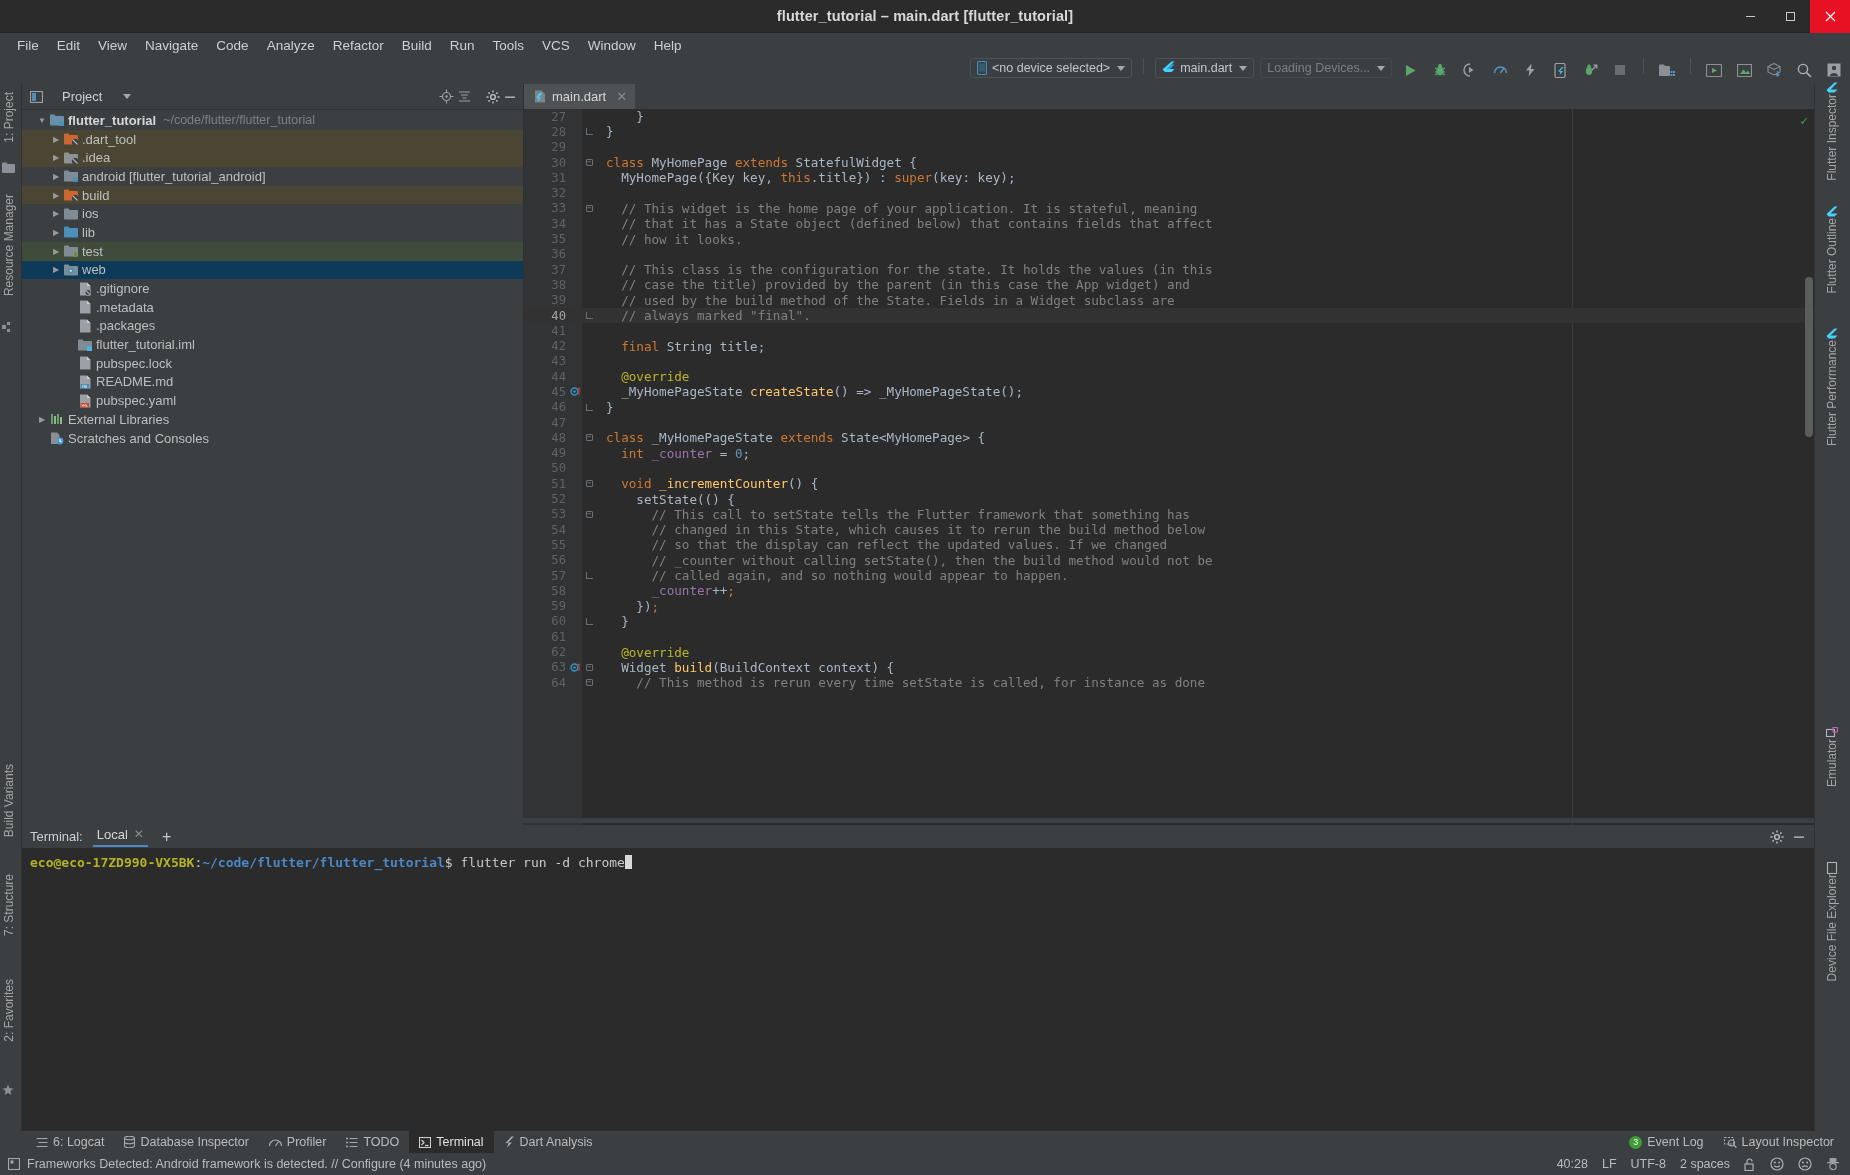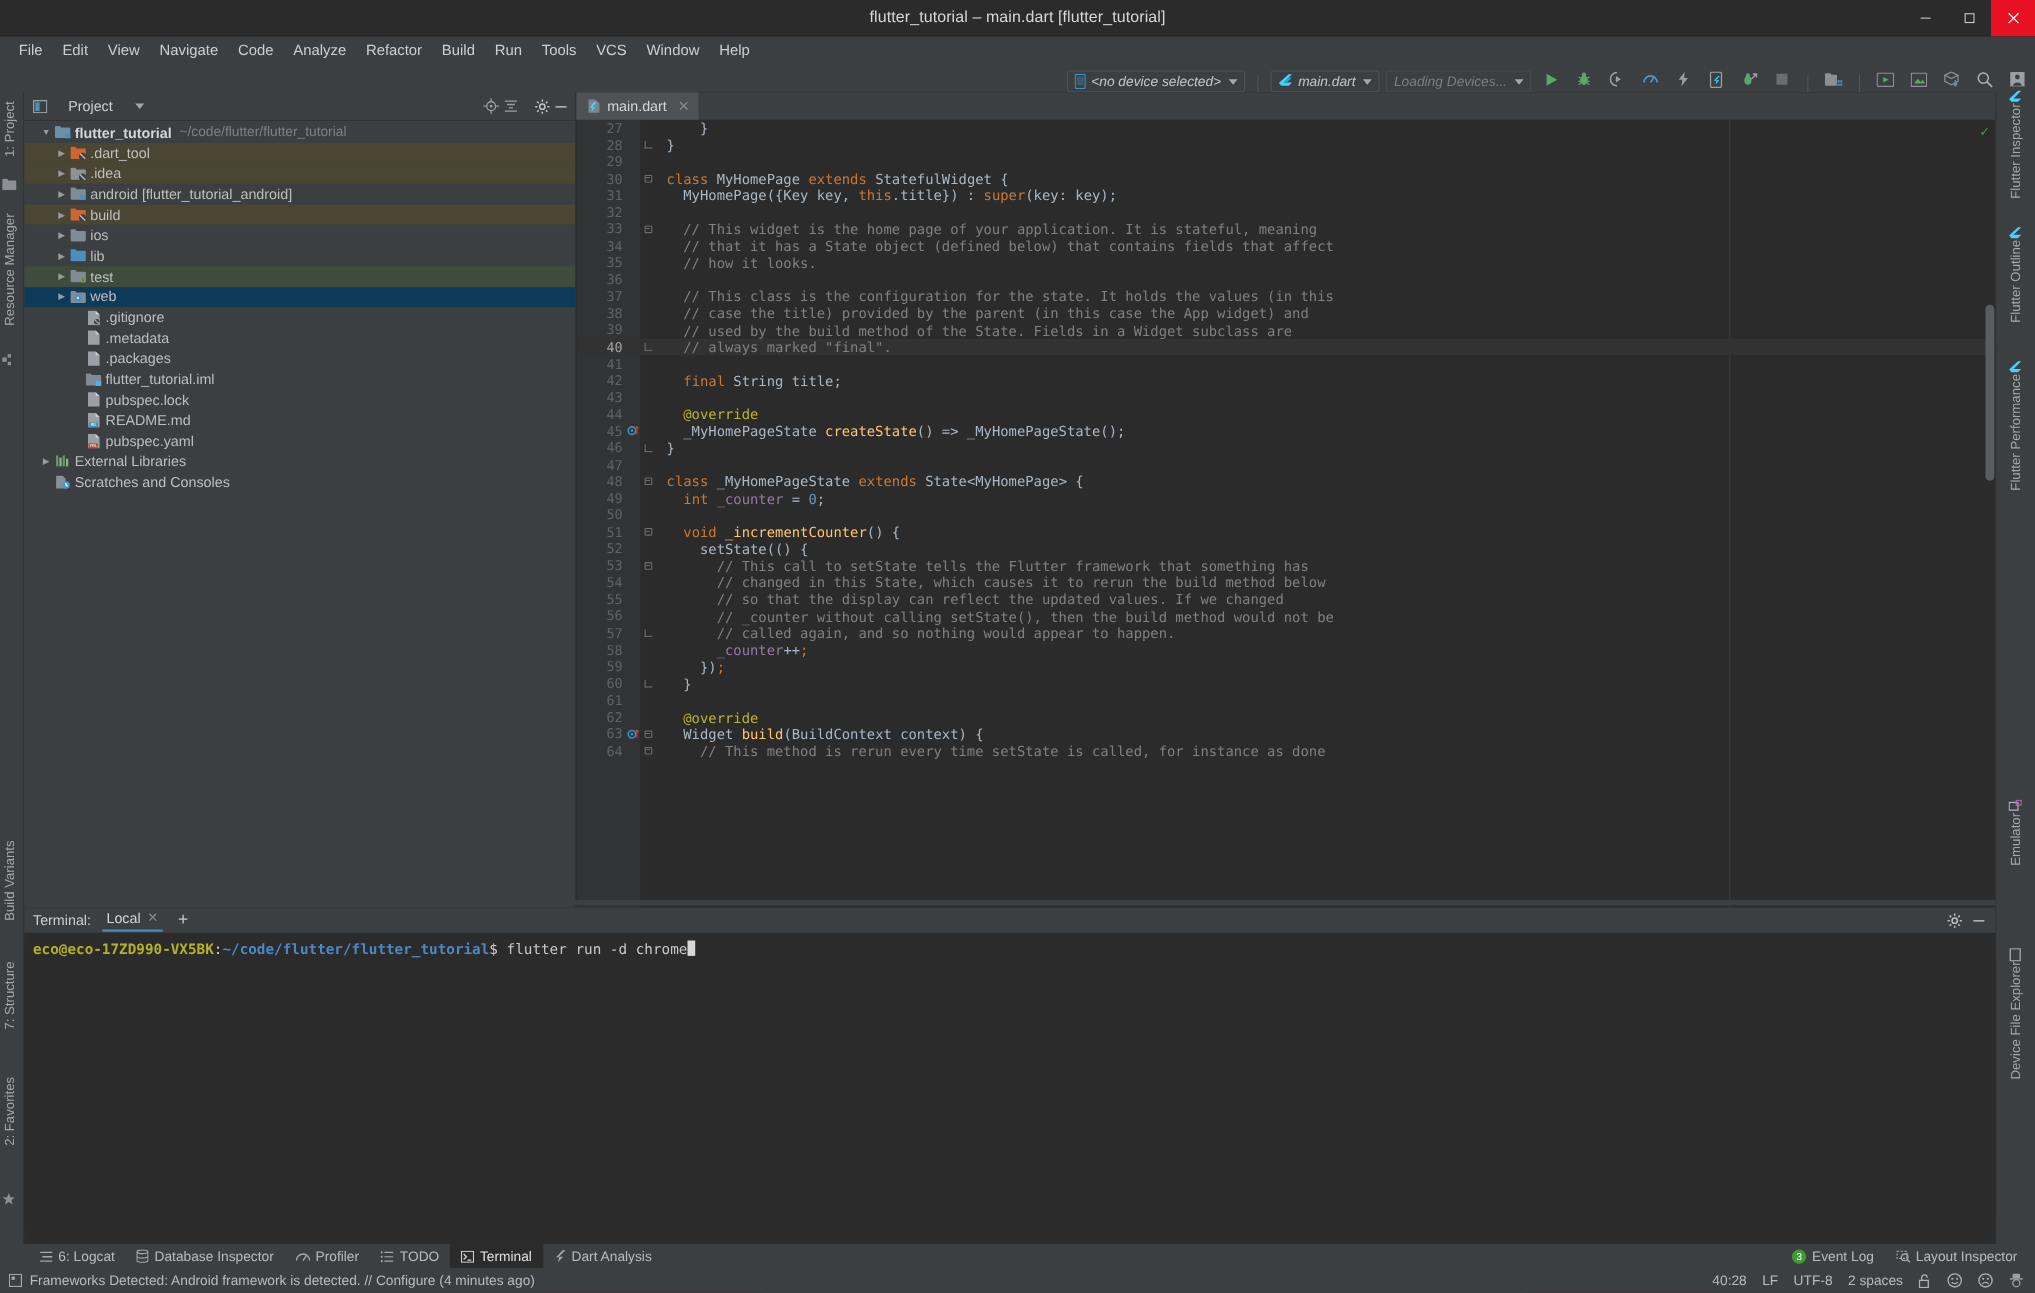--- a/index.html
+++ b/index.html
@@ -10,40 +10,40 @@
     overflow: hidden;
     -webkit-font-smoothing: antialiased;
   }
   .app { position: relative; width: 1850px; height: 1175px; background: #3c3f41; color: #bbbbbb; }
 
   
   .titlebar {
     height: 33px; background: #2b2b2b; display: flex; align-items: center;
     justify-content: center; position: relative; border-bottom: 1px solid #232425;
   }
-  .titlebar .title { font-size: 14.5px; color: #d8d8d8; font-weight: normal; letter-spacing: .1px;}
+  .titlebar .title { font-size: 14.5px; color: #d8d8d8; font-weight: bold; letter-spacing: .1px;}
   .win-btns { position: absolute; right: 0; top: 0; height: 33px; display: flex; align-items: center; }
   .win-btn { width: 40px; height: 33px; display: flex; align-items: center; justify-content: center;
              color: #c8c8c8; font-size: 14px; }
   .win-btn.close { background: #e81123; color: #fff; }
 
   
   .menubar { height: 25px; background: #3c3f41; display: flex; align-items: center; padding-left: 8px; }
   .menu-item { font-size: 13.5px; color: #cfcfcf; padding: 2px 9px; line-height: 18px; }
 
   
   .navbar { height: 24px; background: #3c3f41; display: flex; align-items: center; padding-left: 8px;
             font-size: 13px; color: #cfcfcf; }
   .crumb { display: flex; align-items: center; gap: 4px; padding: 0 3px; }
   .crumb.bold { font-weight: bold; color: #d9d9d9; }
   .crumb-sep { color: #888; margin: 0 3px; font-size: 13px; }
 
   .toolbar { position: absolute; left: 0; right: 0; top: 58px; height: 26px; display: flex;
              align-items: center; background: #3c3f41; }
-  .tb-center { position: absolute; left: 970px; top: 0; height: 26px; display: flex; align-items: flex-end; gap: 6px; font-style: italic; }
+  .tb-center { position: absolute; left: 970px; top: 0; height: 26px; display: flex; align-items: flex-start; gap: 6px; }
   .combo { height: 20px; display: flex; align-items: center; gap: 5px; padding: 0 6px;
            border: 1px solid #4e5254; border-radius: 3px; font-size: 12.5px; color: #c6c6c6;
            background: #3c3f41; }
   .combo.dim { color: #7b7f80; border-color: #46494b; }
   .caret { width: 0; height: 0; border-left: 4px solid transparent; border-right: 4px solid transparent;
            border-top: 5px solid #a8a8a8; margin-left: 2px; }
   .tbicon { width: 24px; height: 24px; display: flex; align-items: center; justify-content: center; }
   .tb-sep { width: 1px; height: 16px; background: #4f5355; margin: 0 5px; }
 
   

